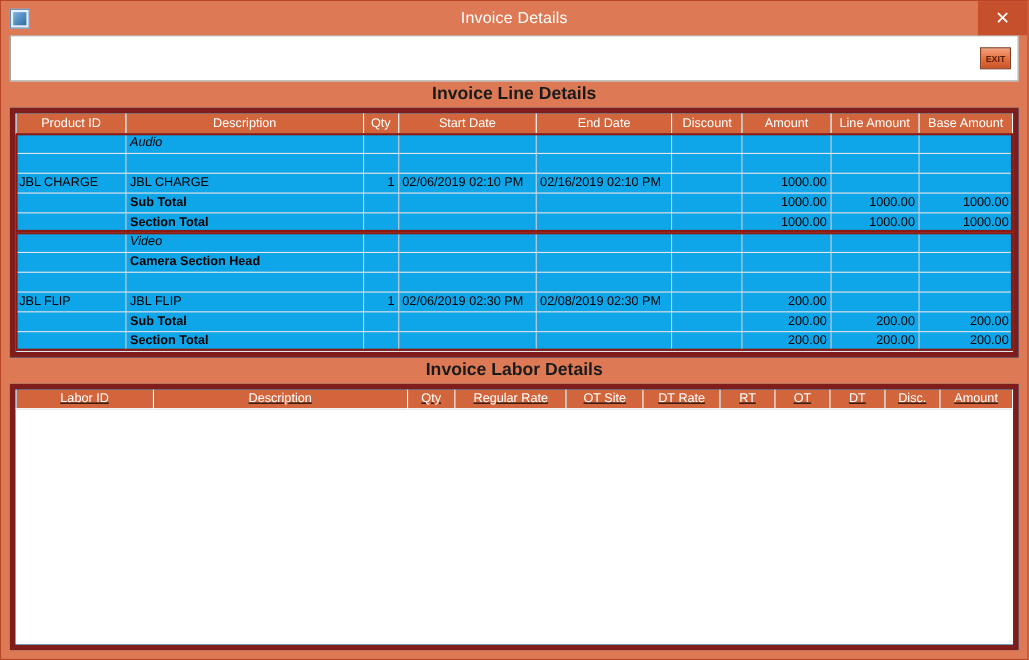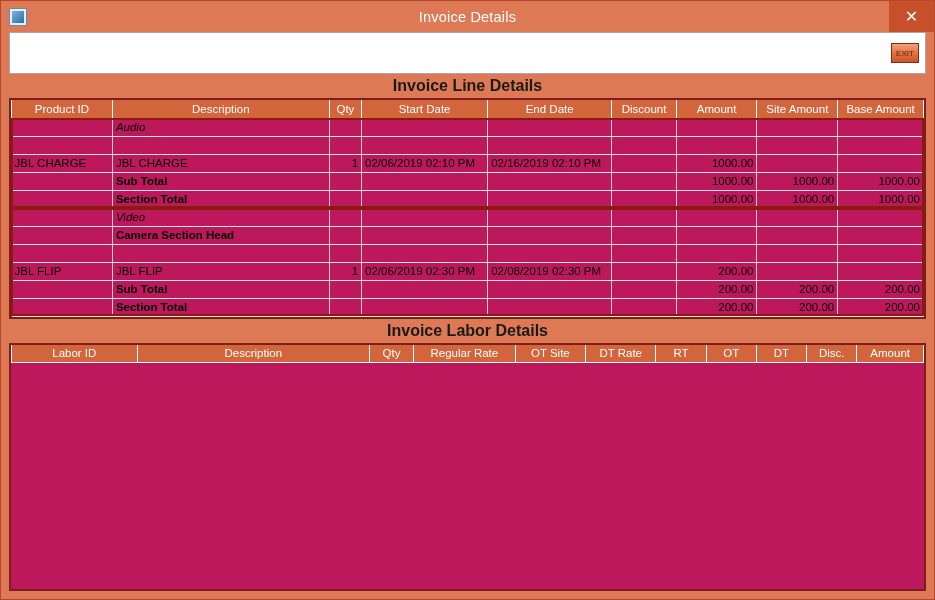--- a/index.html
+++ b/index.html
@@ -92,35 +92,35 @@
   }
   .exit-button {
     width: 28px;
     height: 20px;
     border: 1px solid #7a2e13;
     background: linear-gradient(180deg,#f4a07a 0%, #e06a39 60%, #c9552a 100%);
     display: flex;
     align-items: center;
     justify-content: center;
     font-size: 8px;
-    font-weight: normal;
+    font-weight: bold;
     color: #5b1d08;
     cursor: pointer;
     box-sizing: border-box;
   }
   .section-title {
     text-align: center;
     font-weight: bold;
     font-size: 16px;
     color: #1a1a1a;
     padding: 3px 0 3px 0;
   }
   .grid-shell {
-    background: #be185d;
-    border: 2px solid #7f1d1d;
+    background: #0ea5e9;
+    border: 5px solid #7f1d1d;
     box-sizing: border-box;
     overflow: hidden;
   }
   table.grid {
     border-collapse: collapse;
     width: 100%;
     table-layout: fixed;
   }
   table.grid th {
     background: #d2653c;
@@ -156,21 +156,22 @@
     position: absolute;
     border: 2px solid #8b1a10;
     pointer-events: none;
     box-sizing: border-box;
     left: 0;
     right: 0;
   }
   .labor-shell {
     flex: 1 1 auto;
     display: flex;
-    flex-direction: row;
+    flex-direction: column;
+    text-decoration: underline;
   }
   .labor-body {
     flex: 1 1 auto;
     background: #fff;
   }
 </style>
 </head>
 <body>
 
 <div class="window">
@@ -204,21 +205,21 @@
         </colgroup>
         <thead>
           <tr>
             <th>Product ID</th>
             <th>Description</th>
             <th>Qty</th>
             <th>Start Date</th>
             <th>End Date</th>
             <th>Discount</th>
             <th>Amount</th>
-            <th>Site Amount</th>
+            <th>Line Amount</th>
             <th>Base Amount</th>
           </tr>
         </thead>
         <tbody>
             <tr>
               <td></td>
               <td class="ital">Audio</td>
               <td class="num"></td>
               <td></td>
               <td></td>

